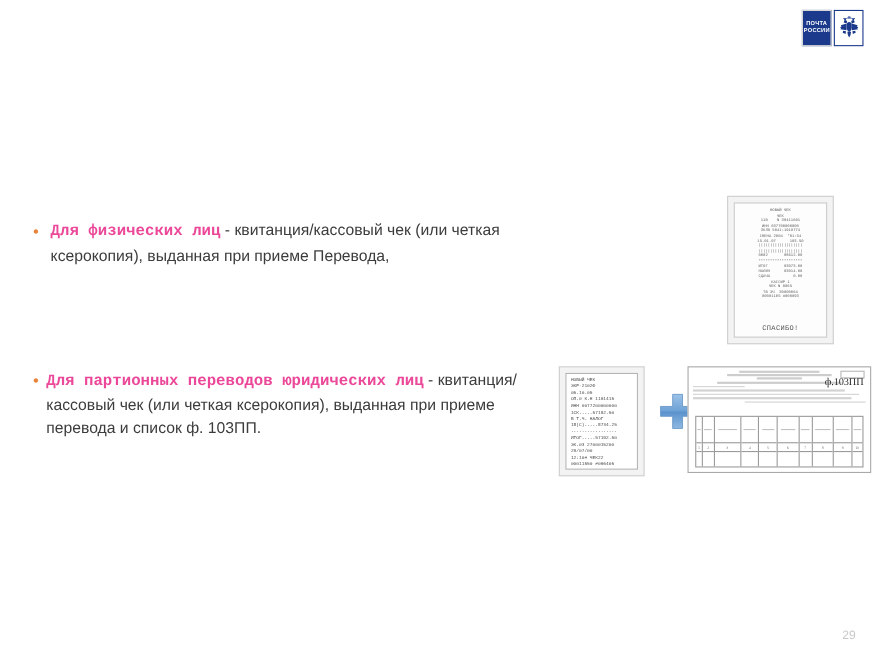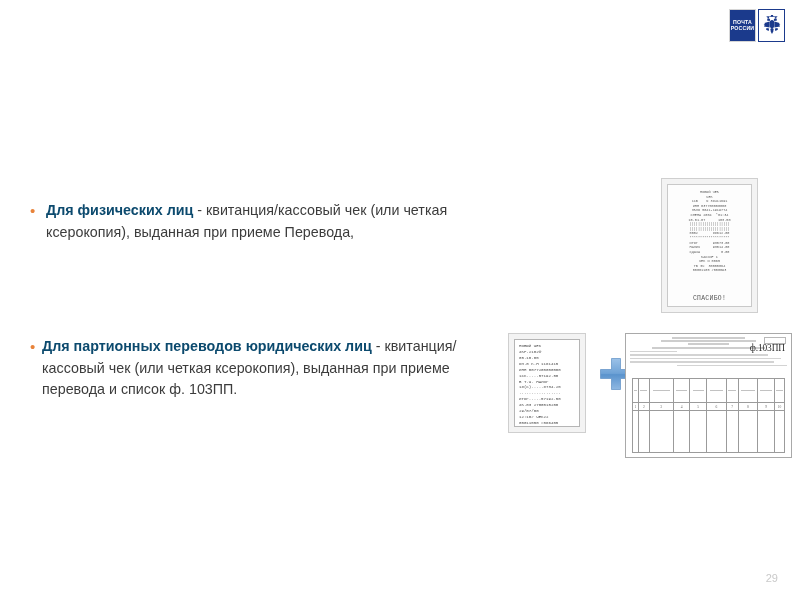--- a/index.html
+++ b/index.html
@@ -107,22 +107,23 @@
   .bullet-dot {
     color: #e8833a;
     font-size: 15px;
     line-height: 1.45;
     flex: 0 0 auto;
     width: 12px;
   }
   .bullet-1 .bullet-dot { width: 16px; }
   .bullet-body { flex: 1 1 auto; }
   .accent {
-    color: #0c4a6e;
+    color: #ec4899;
     font-weight: bold;
+    font-family: Liberation Mono, monospace;
   }
   .receipt-outer {
     position: absolute;
     background: #f3f3f3;
     border: 1px solid #cfcfcf;
     box-sizing: border-box;
     padding: 5px;
   }
   .receipt-lines {
     font-family: "Liberation Mono", "DejaVu Sans Mono", monospace;
@@ -194,21 +195,21 @@
     width: 34px;
     height: 34px;
   }
 
   
   .form-doc {
     position: absolute;
     left: 625px;
     top: 333px;
     width: 167px;
-    height: 125px;
+    height: 97px;
     background: #ffffff;
     border: 1px solid #a9a9a9;
     box-sizing: border-box;
     padding: 3px 4px;
     overflow: hidden;
   }
   .form-corner {
     position: absolute;
     right: 5px;
     top: 3px;

